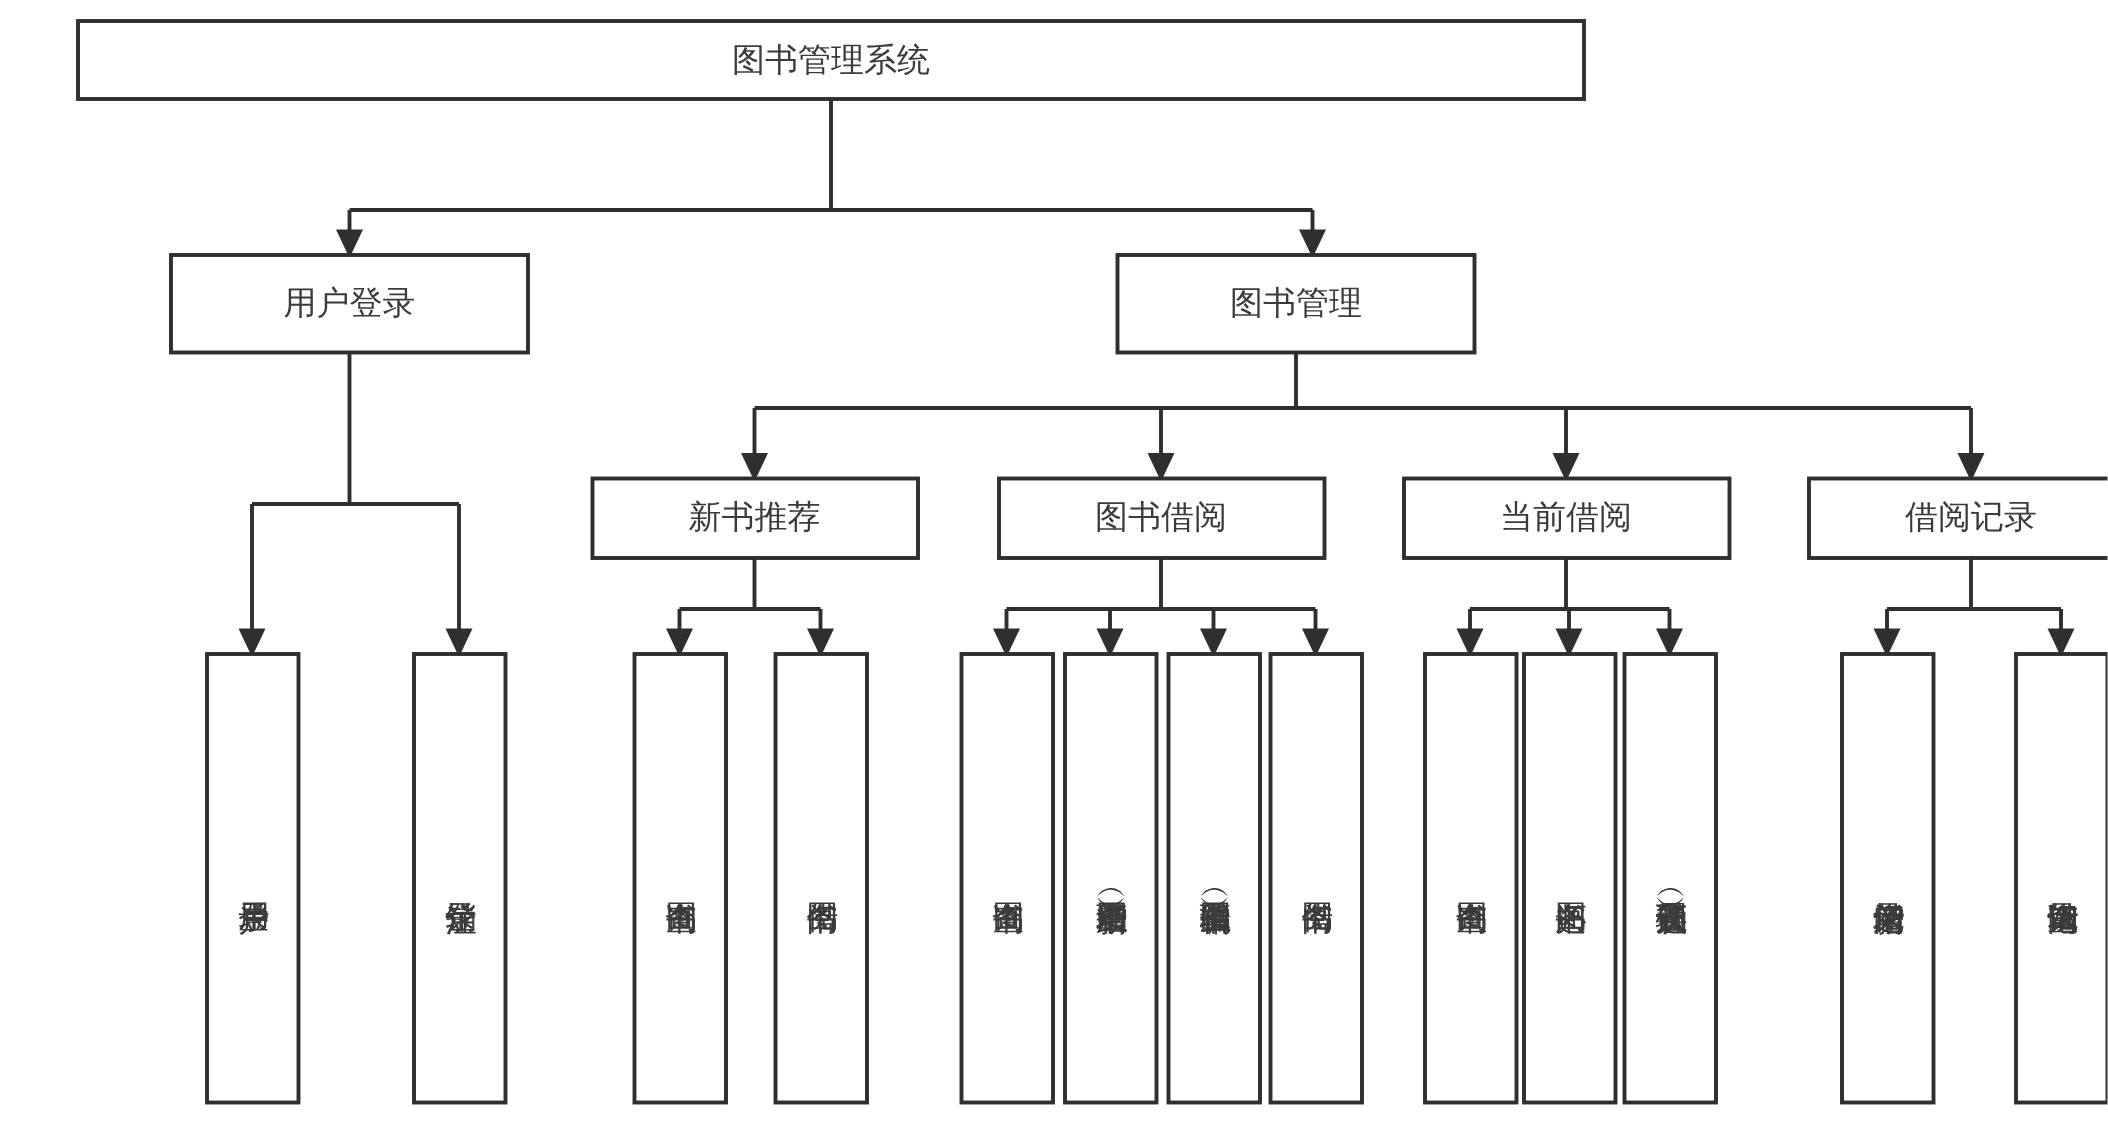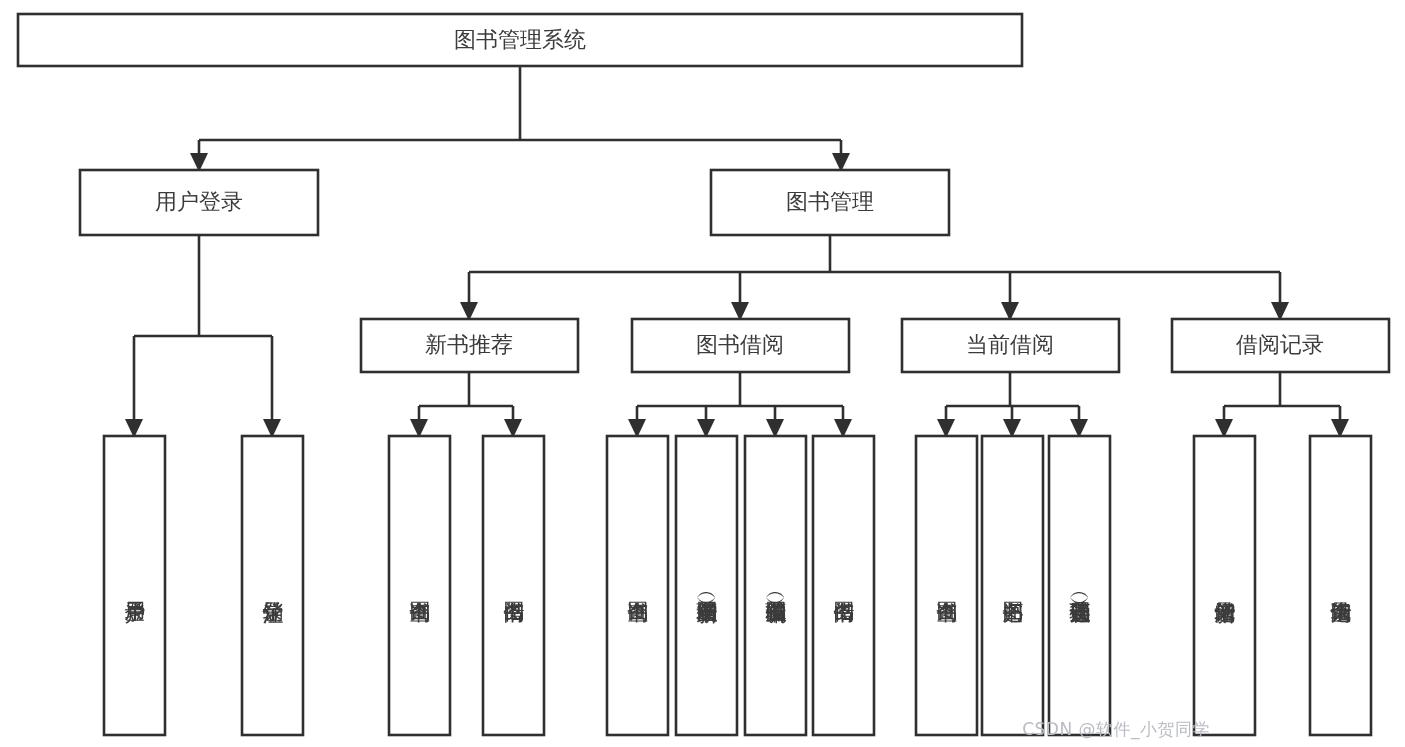--- a/index.html
+++ b/index.html
@@ -13,20 +13,21 @@
     font-family: "DejaVu Sans", "Liberation Sans", sans-serif;
     overflow: hidden;
     position: relative;
   }
   #diagram-root {
     position: absolute;
     left: 0;
     top: 0;
     width: 1220px;
     height: 747px;
+    padding-left: 34px;
   }
   svg.diagram {
     display: block;
     width: 1405px;
     height: 747px;
   }
   .node-rect {
     fill: #ffffff;
     stroke: #2f2f2f;
     stroke-width: 2.6;
@@ -245,15 +246,14 @@
       <text class="node-label v" x="1224" y="585" writing-mode="tb">新增借阅记录</text>
     </g>
 
     <g>
       <rect class="node-rect" x="1310" y="436" width="61" height="299"></rect>
       <text class="node-label v" x="1340" y="585" writing-mode="tb">查询借阅记录</text>
     </g>
 
   </svg>
 
-  <div class="watermark">CSDN @软件_小贺同学</div>
 
 </div>
 
 </body></html>

